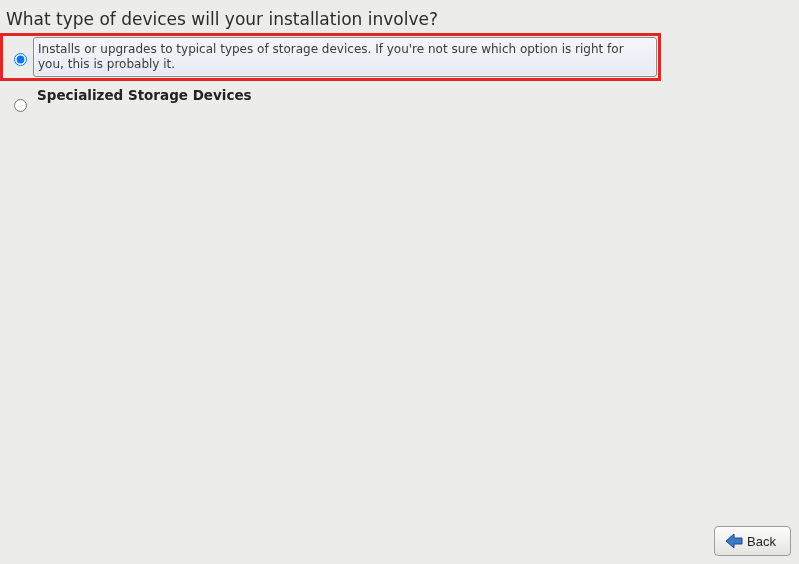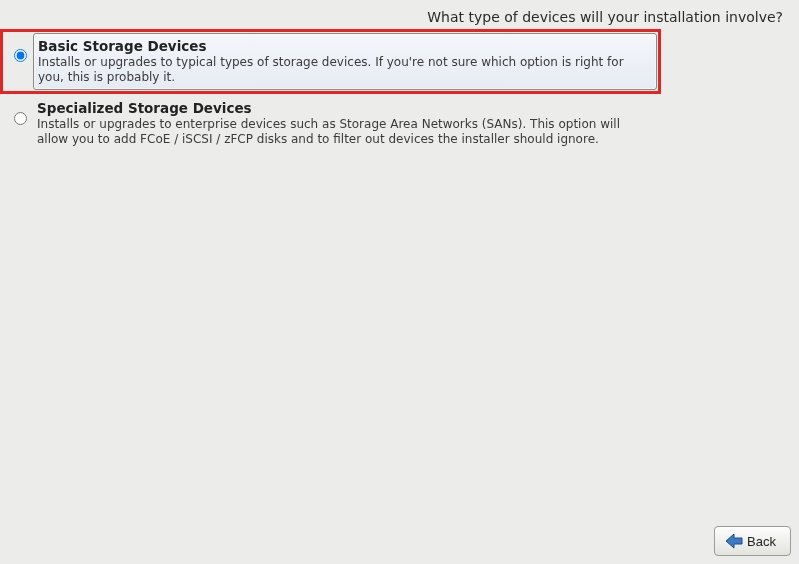--- a/index.html
+++ b/index.html
@@ -6,23 +6,22 @@
   html, body {
     margin: 0; padding: 0;
     width: 799px; height: 564px;
     background: #ececea;
     font-family: "DejaVu Sans", "Liberation Sans", Arial, sans-serif;
     font-size: 12px;
     color: #2b2b2b;
     overflow: hidden;
   }
   .question {
-    padding: 9px 16px 6px 6px;
-    font-size: 14px;
-    text-align: right;
+    padding: 9px 6px 6px 6px;
+    font-size: 17px;
   }
   .option-container {
     margin-left: 2px;
     margin-right: 140px;
     margin-bottom: 2px;
     padding: 2px 2px 2px 2px;
   }
   .option-container.highlight {
     outline: 3px solid #e62424;
     outline-offset: -1px;
@@ -86,32 +85,30 @@
 </style>
 </head>
 <body>
 
 <div class="question">What type of devices will your installation involve?</div>
 
 <div class="option-container highlight">
   <div class="option-row">
     <input type="radio" class="radio" name="storage" checked="" style="">
     <div class="option-box selected">
-      <div class="option-title">Basic Storage Devices</div>
       <div class="option-desc">Installs or upgrades to typical types of storage devices.  If you're not sure which option is right for you, this is probably it.</div>
     </div>
   </div>
 </div>
 
 <div class="option-container">
   <div class="option-row">
     <input type="radio" class="radio" name="storage" style="">
     <div class="option-box">
       <div class="option-title">Specialized Storage Devices</div>
-      <div class="option-desc">Installs or upgrades to enterprise devices such as Storage Area Networks (SANs). This option will allow you to add FCoE / iSCSI / zFCP disks and to filter out devices the installer should ignore.</div>
     </div>
   </div>
 </div>
 
 <div class="footer">
   <button class="nav">
     <svg class="arrow-svg" width="18" height="16" viewBox="0 0 18 16">
       <path d="M9 1 L1 8 L9 15 L9 11 L17 11 L17 5 L9 5 Z" fill="#3c79c7" stroke="#1d4d8a" stroke-width="1"></path>
     </svg>
     <span>Back</span>

